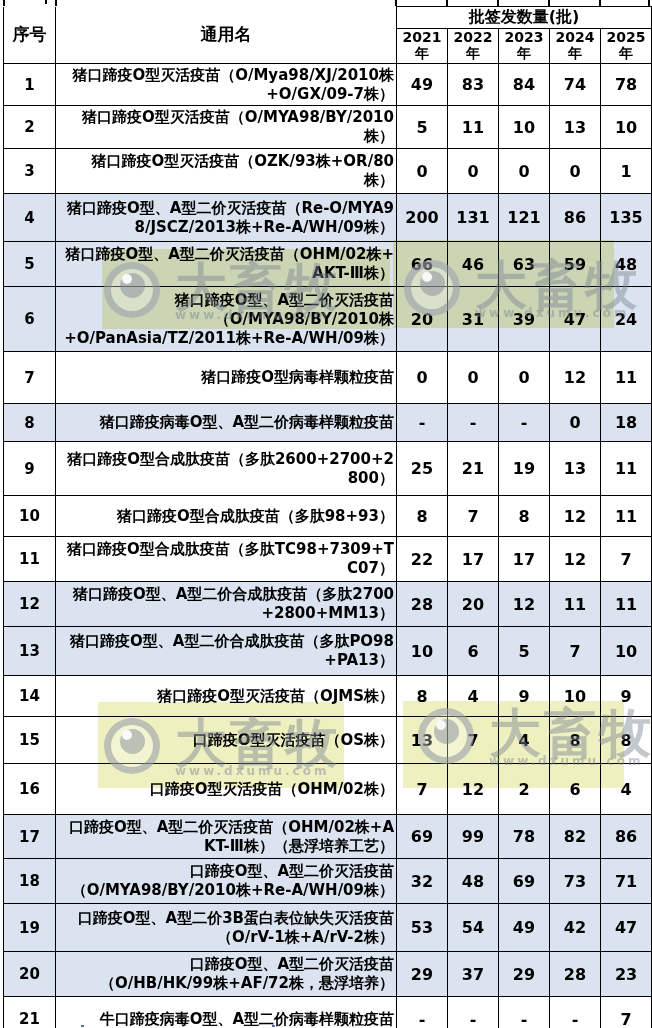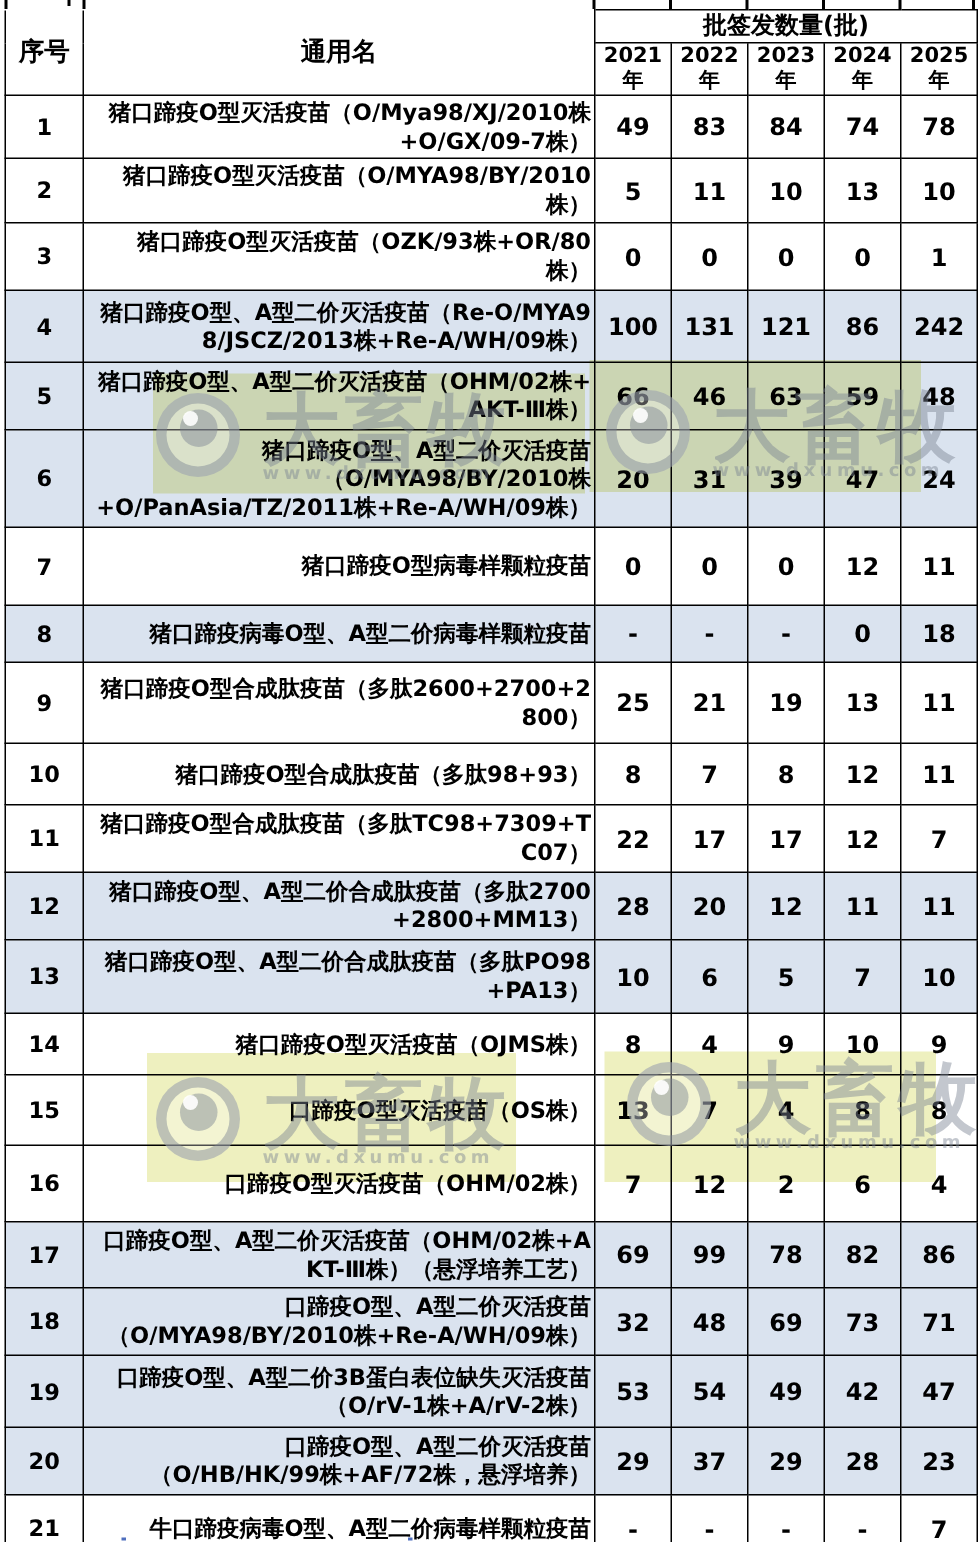--- a/index.html
+++ b/index.html
@@ -102,25 +102,25 @@
           <td class="name">猪口蹄疫O型灭活疫苗（OZK/93株+OR/80株）</td>
           <td class="num">0</td>
           <td class="num">0</td>
           <td class="num">0</td>
           <td class="num">0</td>
           <td class="num">1</td>
         </tr>
         <tr class="hl" style="height: 48px;">
           <td class="idx">4</td>
           <td class="name">猪口蹄疫O型、A型二价灭活疫苗（Re-O/MYA98/JSCZ/2013株+Re-A/WH/09株）</td>
-          <td class="num">100</td>
+          <td class="num">200</td>
           <td class="num">131</td>
           <td class="num">121</td>
           <td class="num">86</td>
-          <td class="num">242</td>
+          <td class="num">135</td>
         </tr>
         <tr class="hl" style="height: 45px;">
           <td class="idx">5</td>
           <td class="name">猪口蹄疫O型、A型二价灭活疫苗（OHM/02株+AKT-Ⅲ株）</td>
           <td class="num">66</td>
           <td class="num">46</td>
           <td class="num">63</td>
           <td class="num">59</td>
           <td class="num">48</td>
         </tr>

